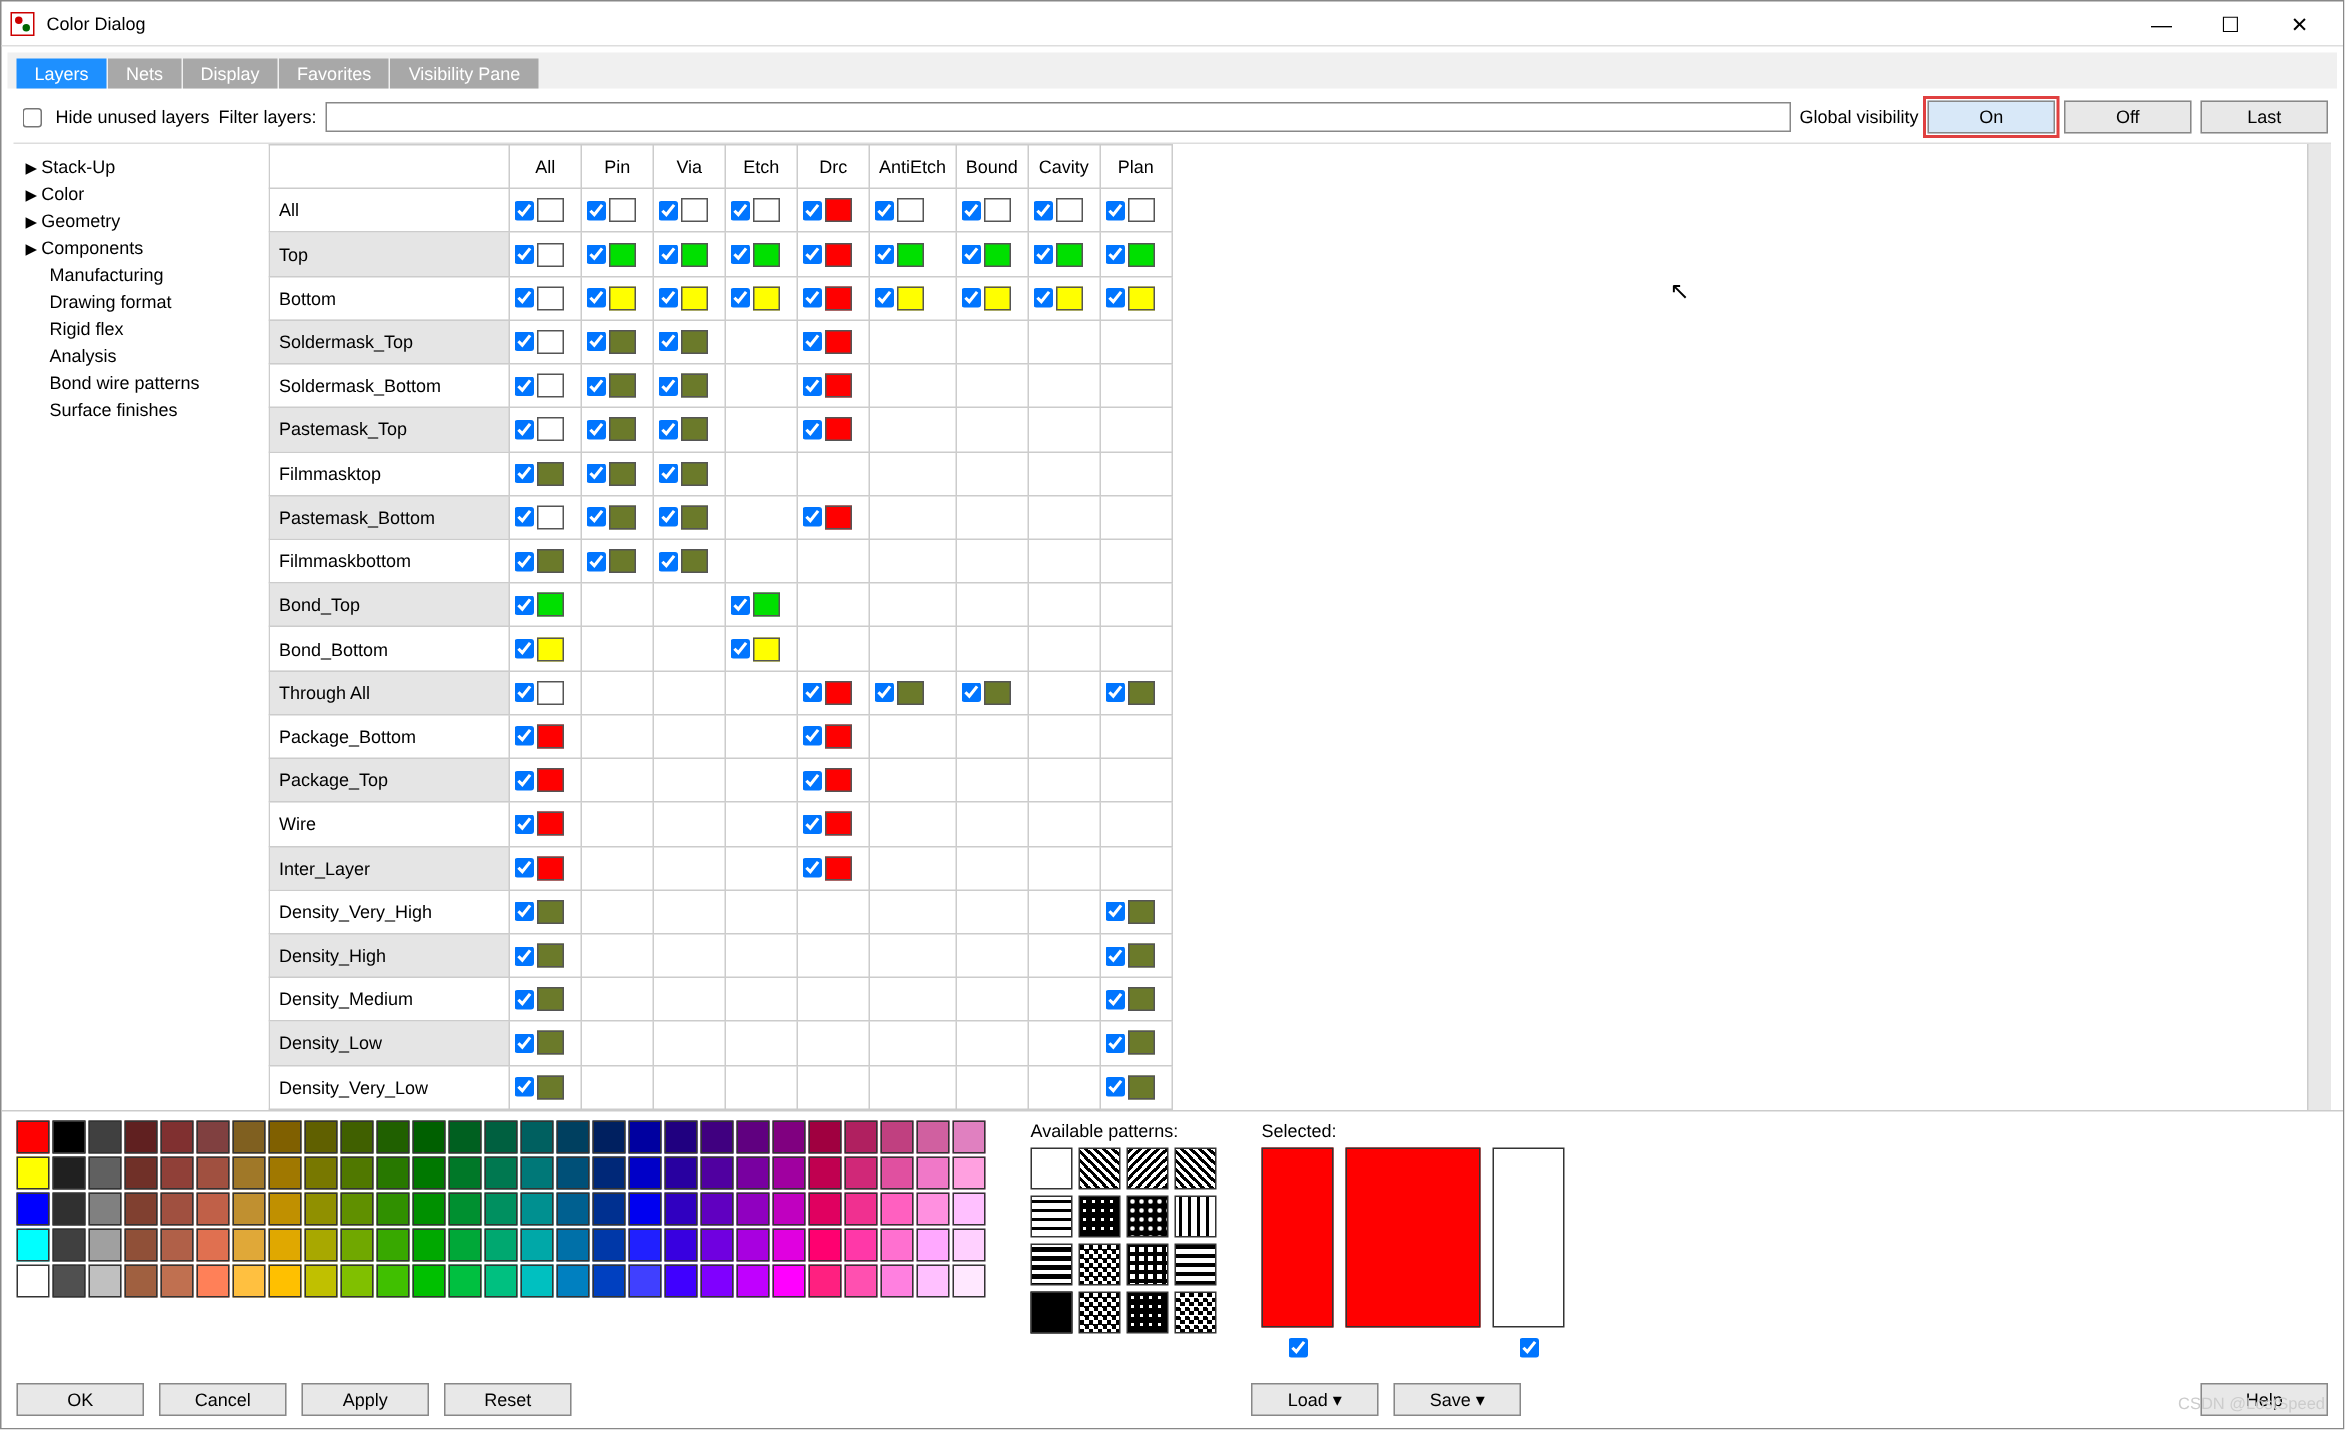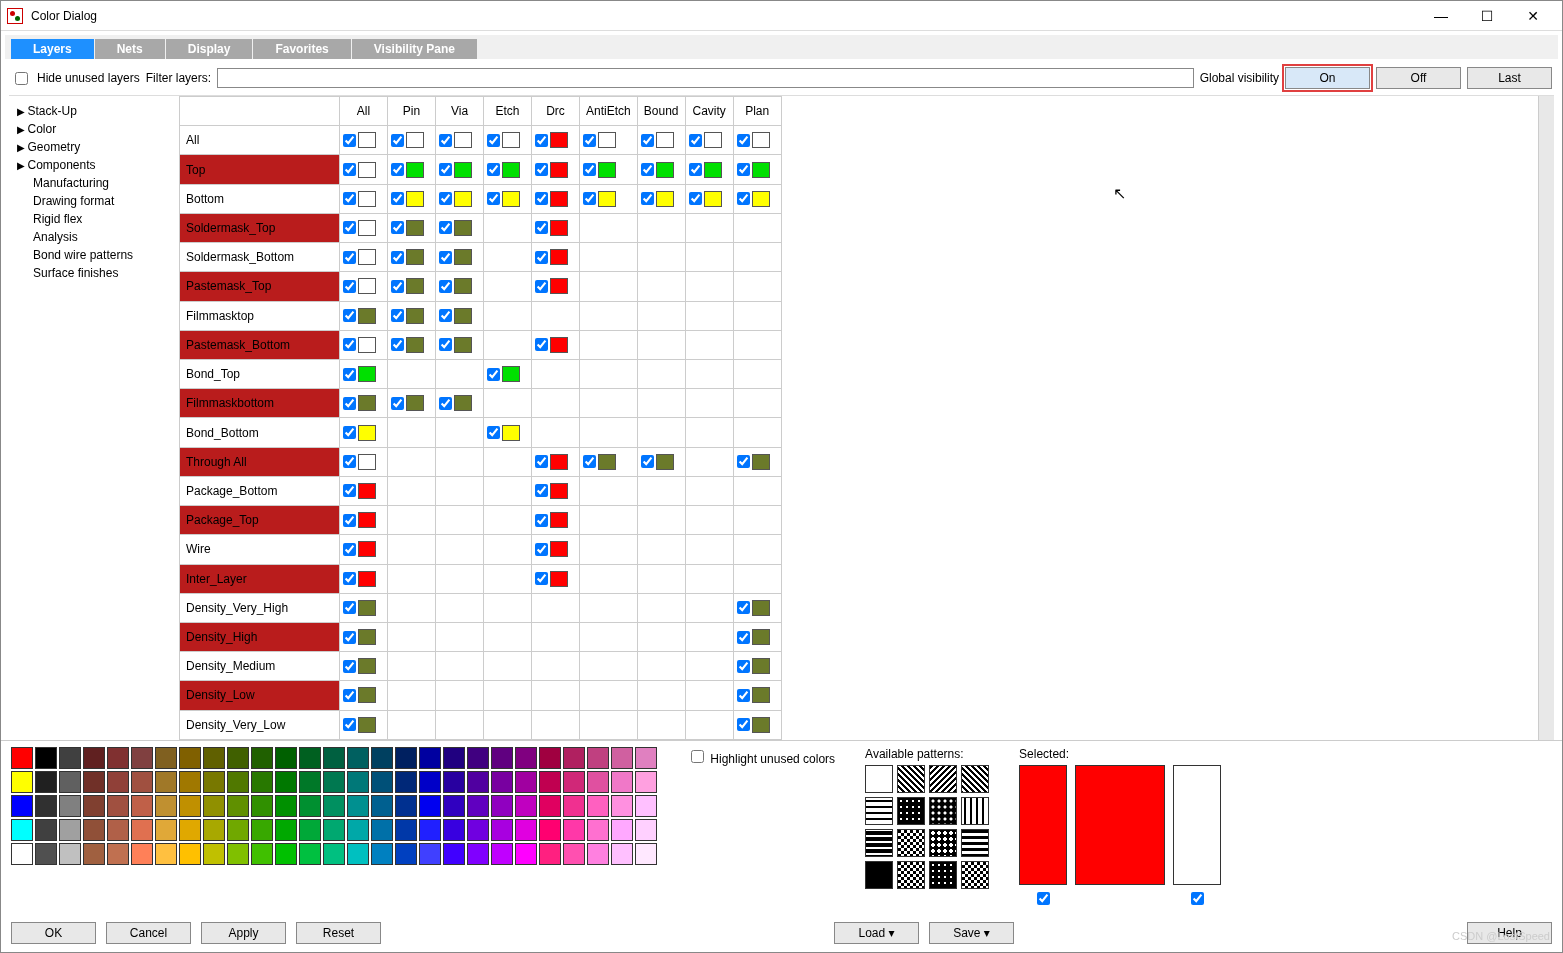--- a/index.html
+++ b/index.html
@@ -5,36 +5,36 @@
 * { box-sizing: border-box; font-family: "Segoe UI", Tahoma, sans-serif; font-size: 12px; }
 body { margin: 0; background: #fff; }
 .win { width: 1563px; height: 953px; border: 1px solid #888; display: flex; flex-direction: column; background:#fff; position:relative; }
 .titlebar { height: 30px; display:flex; align-items:center; padding:0 6px; border-bottom:1px solid #ddd; }
 .titlebar .icon { width:16px; height:16px; background:#fff; border:1px solid #c00; margin-right:8px; position:relative; }
 .titlebar .icon::before { content:""; position:absolute; left:2px; top:2px; width:5px; height:5px; background:#c00; border-radius:50%; }
 .titlebar .icon::after { content:""; position:absolute; right:2px; bottom:2px; width:5px; height:5px; background:#060; border-radius:50%; }
 .titlebar .ctrls { margin-left:auto; display:flex; }
 .titlebar .ctrls span { width:46px; height:28px; display:flex; align-items:center; justify-content:center; font-size:14px; }
 .tabs { display:flex; background:#f0f0f0; padding:4px 6px 0; margin:4px; }
-.tab { padding:3px 22px; background:#a8a8a8; color:#fff; margin-right:1px; cursor:pointer;font-weight:bold; }
+.tab { padding:3px 12px; background:#a8a8a8; color:#fff; margin-right:1px; cursor:pointer; }
 .tab.active { background:#1e90ff; }
 .topopts { display:flex; align-items:center; padding:4px 10px 6px; gap:6px; }
 .topopts input[type=text] { flex:1; border:1px solid #888; height:20px; padding:1px 4px; }
 .gbtn { width:85px; height:22px; border:1px solid #888; background:#e8e8e8; text-align:center; line-height:20px; cursor:pointer; }
 .gbtn.hl { outline:2px solid #e04040; outline-offset:1px; background:#d8e8f8; }
 .body { flex:1; display:flex; overflow:hidden; border-top:1px solid #ddd; margin:0 8px; }
 .side { width:170px; padding:6px 4px; }
 .side div { padding:2px 4px; cursor:pointer; white-space:nowrap; }
 .side .ar::before { content:"▶ "; font-size:10px; }
 .side .p { padding-left:20px; }
 .grid-wrap { flex:1; overflow:auto; display:flex; }
 table.grid { border-collapse:collapse; }
 .grid th, .grid td { border:1px solid #ccc; height:24px; padding:0; }
 .grid th { font-weight:normal; background:#fff; padding:0 6px; min-width:48px; }
-.grid td.nm { width:160px; padding:0 6px; background:#b91c1c; text-align:left; }
+.grid td.nm { width:160px; padding:0 6px; background:#e5e5e5; text-align:left; }
 .grid tr:nth-child(even) td.nm { background:#fff; }
 .cell { display:flex; align-items:center; gap:2px; padding:0 3px; }
 .cell input[type=checkbox] { margin:0; }
 .sw { width:18px; height:16px; border:1px solid #555; display:inline-block; }
 .cell.empty { background:#f3f3f3; }
 .bot { border-top:1px solid #ccc; padding:6px 10px; display:flex; gap:30px; }
 .botcol { }
 .botcol .lbl { margin-bottom:4px; }
 .palette { display:grid; grid-template-columns:repeat(27, 22px); grid-auto-rows:22px; gap:2px; }
 .palette div { border:1px solid #333; }
@@ -484,77 +484,77 @@
                 <div class="cell empty"></div>
               </td>
               <td>
                 <div class="cell empty"></div>
               </td>
               <td>
                 <div class="cell empty"></div>
               </td>
             </tr>
             <tr>
+              <td class="nm">Filmmaskbottom</td>
+              <td>
+                <div class="cell">
+                  <input type="checkbox" checked="" style="">
+                  <span class="sw" style="background:#6b7a2a"></span>
+                </div>
+              </td>
+              <td>
+                <div class="cell">
+                  <input type="checkbox" checked="" style="">
+                  <span class="sw" style="background:#6b7a2a"></span>
+                </div>
+              </td>
+              <td>
+                <div class="cell">
+                  <input type="checkbox" checked="" style="">
+                  <span class="sw" style="background:#6b7a2a"></span>
+                </div>
+              </td>
+              <td>
+                <div class="cell empty"></div>
+              </td>
+              <td>
+                <div class="cell empty"></div>
+              </td>
+              <td>
+                <div class="cell empty"></div>
+              </td>
+              <td>
+                <div class="cell empty"></div>
+              </td>
+              <td>
+                <div class="cell empty"></div>
+              </td>
+              <td>
+                <div class="cell empty"></div>
+              </td>
+            </tr>
+            <tr>
               <td class="nm">Bond_Top</td>
               <td>
                 <div class="cell">
                   <input type="checkbox" checked="" style="">
                   <span class="sw" style="background:#00e000"></span>
                 </div>
               </td>
               <td>
                 <div class="cell empty"></div>
               </td>
               <td>
                 <div class="cell empty"></div>
               </td>
               <td>
                 <div class="cell">
                   <input type="checkbox" checked="" style="">
                   <span class="sw" style="background:#00e000"></span>
                 </div>
-              </td>
-              <td>
-                <div class="cell empty"></div>
-              </td>
-              <td>
-                <div class="cell empty"></div>
-              </td>
-              <td>
-                <div class="cell empty"></div>
-              </td>
-              <td>
-                <div class="cell empty"></div>
-              </td>
-              <td>
-                <div class="cell empty"></div>
-              </td>
-            </tr>
-            <tr>
-              <td class="nm">Filmmaskbottom</td>
-              <td>
-                <div class="cell">
-                  <input type="checkbox" checked="" style="">
-                  <span class="sw" style="background:#6b7a2a"></span>
-                </div>
-              </td>
-              <td>
-                <div class="cell">
-                  <input type="checkbox" checked="" style="">
-                  <span class="sw" style="background:#6b7a2a"></span>
-                </div>
-              </td>
-              <td>
-                <div class="cell">
-                  <input type="checkbox" checked="" style="">
-                  <span class="sw" style="background:#6b7a2a"></span>
-                </div>
-              </td>
-              <td>
-                <div class="cell empty"></div>
               </td>
               <td>
                 <div class="cell empty"></div>
               </td>
               <td>
                 <div class="cell empty"></div>
               </td>
               <td>
                 <div class="cell empty"></div>
               </td>
@@ -1110,23 +1110,20 @@
           <div style="background: rgb(192, 0, 255);"></div>
           <div style="background: rgb(255, 0, 255);"></div>
           <div style="background: rgb(255, 32, 128);"></div>
           <div style="background: rgb(255, 80, 176);"></div>
           <div style="background: rgb(255, 128, 224);"></div>
           <div style="background: rgb(255, 192, 255);"></div>
           <div style="background: rgb(255, 232, 255);"></div>
         </div>
     </div>
     <div class="botcol">
-      <div class="lbl"><input type="checkbox" style=""> <span>Highlight unused colors</span></div>
-    </div>
-    <div class="botcol">
       <div class="lbl">Available patterns:</div>
       <div class="patgrid" id="patgrid">
           <div style="background:  0% 0% / 6px 6px rgb(255, 255, 255);"></div>
           <div style="background: repeating-linear-gradient(45deg, rgb(255, 255, 255) 0px, rgb(255, 255, 255) 2px, rgb(0, 0, 0) 2px, rgb(0, 0, 0) 4px) 0% 0% / 6px 6px;"></div>
           <div style="background: repeating-linear-gradient(-45deg, rgb(255, 255, 255) 0px, rgb(255, 255, 255) 2px, rgb(0, 0, 0) 2px, rgb(0, 0, 0) 4px) 0% 0% / 6px 6px;"></div>
           <div style="background: repeating-linear-gradient(45deg, rgb(255, 255, 255) 0px, rgb(255, 255, 255) 2px, rgb(0, 0, 0) 2px, rgb(0, 0, 0) 4px) 0% 0% / 6px 6px, repeating-linear-gradient(-45deg, rgb(255, 255, 255) 0px, rgb(255, 255, 255) 2px, rgb(0, 0, 0) 2px, rgb(0, 0, 0) 4px);"></div>
           <div style="background: repeating-linear-gradient(0deg, rgb(255, 255, 255) 0px, rgb(255, 255, 255) 2px, rgb(0, 0, 0) 2px, rgb(0, 0, 0) 4px) 0% 0% / 6px 6px;"></div>
           <div style="background: radial-gradient(rgb(255, 255, 255) 1px, rgb(0, 0, 0) 1px) 0% 0% / 6px 6px;"></div>
           <div style="background: radial-gradient(rgb(255, 255, 255) 1px, rgb(0, 0, 0) 2px) 0% 0% / 6px 6px;"></div>
           <div style="background: repeating-linear-gradient(90deg, rgb(255, 255, 255) 0px, rgb(255, 255, 255) 2px, rgb(0, 0, 0) 2px, rgb(0, 0, 0) 4px) 0% 0% / 6px 6px;"></div>

